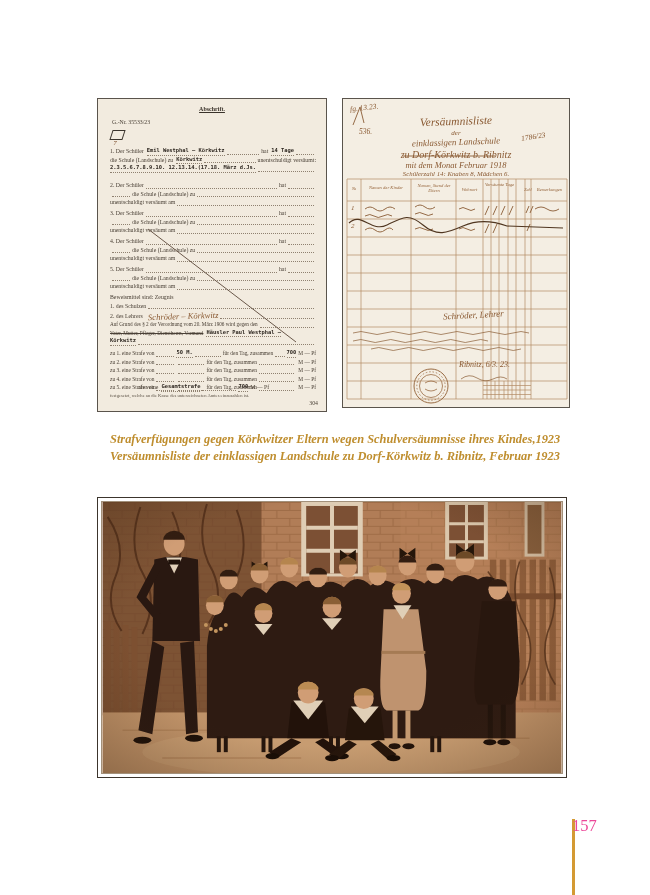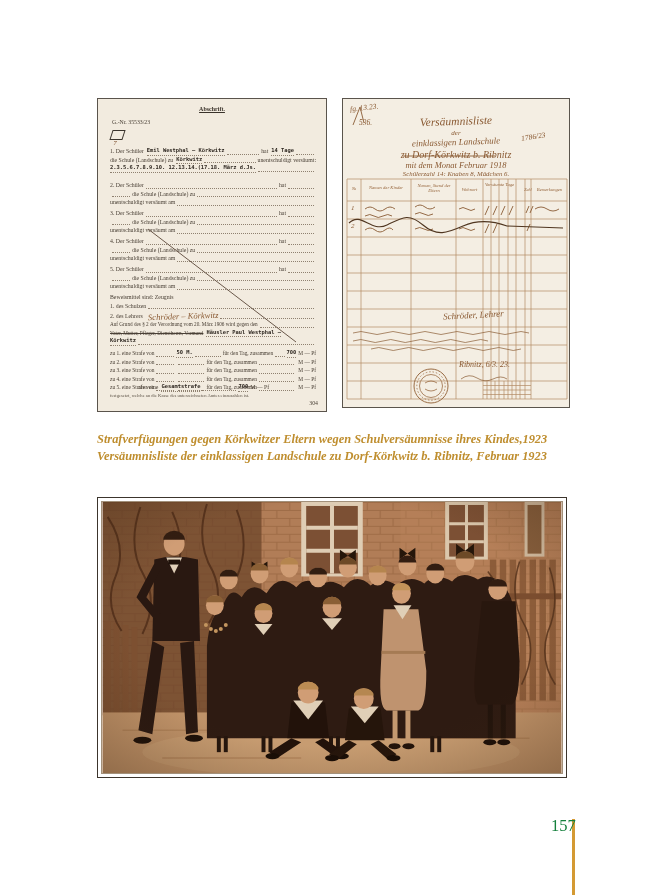--- a/index.html
+++ b/index.html
@@ -30,31 +30,31 @@
                 font-size:7px;color:#7d4e2a;line-height:9px;}
   .strikesvg{position:absolute;left:0;top:0;pointer-events:none;}
 
   
   .hand{font-style:italic;color:#8a5a33;white-space:nowrap;}
   .hcenter{width:100%;text-align:center;}
   #docR .colhead{font-style:italic;font-size:4.6px;line-height:5.2px;color:#96653c;
                  text-align:center;white-space:normal;}
 
   
-  .caption{position:absolute;left:97px;width:474px;font-style:italic;font-weight:bold;
+  .caption{position:absolute;left:110px;width:474px;font-style:italic;font-weight:bold;
            font-size:12.4px;line-height:17.4px;color:#bf8e2f;}
 
   
   .photoframe{position:absolute;left:97px;top:497px;width:470px;height:281px;
               box-sizing:border-box;border:1px solid #3c352d;background:#fff;padding:3px;}
   .photoframe svg{display:block;border:1px solid #a2907a;box-sizing:border-box;}
 
   
   .pagerule{position:absolute;left:572px;top:819px;width:3px;height:76px;background:#d49a33;}
-  .pageno{position:absolute;left:551px;top:816px;font-size:16.5px;color:#15803d;}
+  .pageno{position:absolute;left:572px;top:816px;font-size:16.5px;color:#ec4899;}
 </style>
 </head>
 <body>
 
 <div class="page">
 
   <div class="doc" id="docL">
     <div class="abs copyhead" style="top:7px;">Abschrift.</div>
     <div class="abs lbl" style="left:14px;top:19px;">G.-Nr. 35533/23</div>
     <div class="abs markbox" style="left:13px;top:31px;">
@@ -284,21 +284,21 @@
       </g>
       <g stroke="#9a6c44" fill="none">
         <circle cx="88" cy="287" r="17" stroke-width="1"></circle>
         <circle cx="88" cy="287" r="11.5" stroke-width="0.8"></circle>
         <circle cx="88" cy="287" r="14.2" stroke-width="0.8" stroke-dasharray="1.5 1.9"></circle>
         <path d="M82,284 q6,-4 12,0 M82,290 q6,4 12,0" stroke-width="0.8"></path>
       </g>
     </svg>
 
     <div class="abs hand" style="left:7px;top:4px;font-size:7.5px;transform:rotate(-6deg);">fg. 13.23.</div>
-    <div class="abs hand" style="left:16px;top:19px;font-size:7.5px;">536.</div>
+    <div class="abs hand" style="left:16px;top:28px;font-size:7.5px;">536.</div>
     <div class="abs hand hcenter" style="top:16px;font-size:11.5px;transform:rotate(-2deg);">Versäumnisliste</div>
     <div class="abs hand hcenter" style="top:30px;font-size:7px;">der</div>
     <div class="abs hand hcenter" style="top:38px;font-size:9px;transform:rotate(-2deg);">einklassigen Landschule</div>
     <div class="abs hand" style="left:178px;top:33px;font-size:7.5px;transform:rotate(-9deg);">1786/23</div>
     <div class="abs hand hcenter" style="top:50px;font-size:10px;">zu Dorf-Körkwitz b. Ribnitz</div>
     <div class="abs hand hcenter" style="top:61px;font-size:8.5px;">mit dem Monat Februar 1918</div>
     <div class="abs hand hcenter" style="top:71px;font-size:6.8px;">Schülerzahl 14: Knaben 8, Mädchen 6.</div>
 
     <div class="abs colhead" style="left:4px;top:87px;width:14px;">№</div>
     <div class="abs colhead" style="left:20px;top:86px;width:46px;">Namen der Kinder</div>

